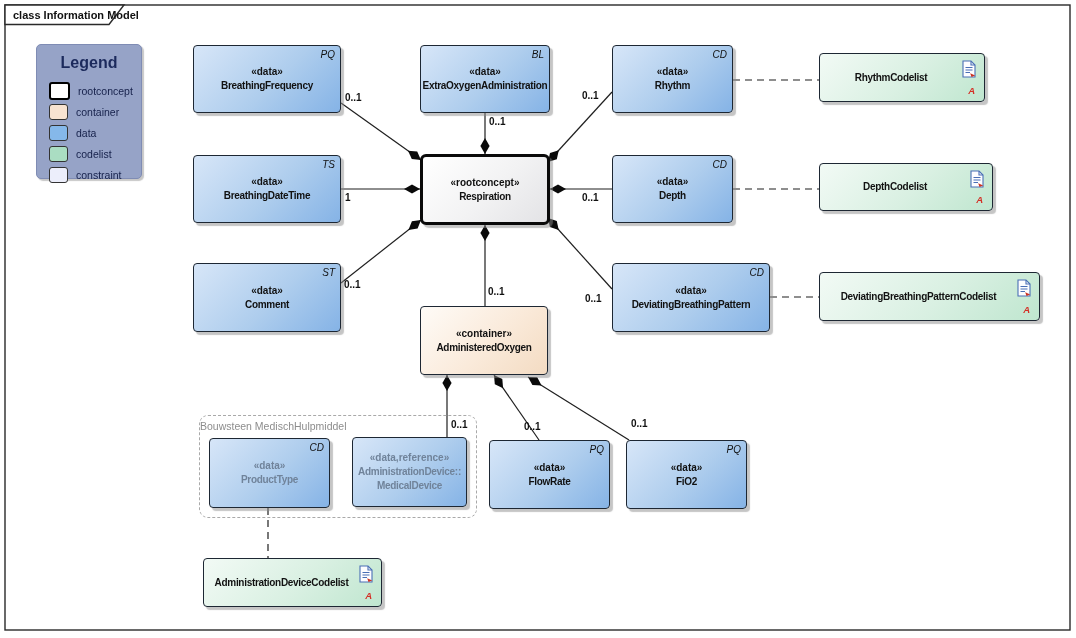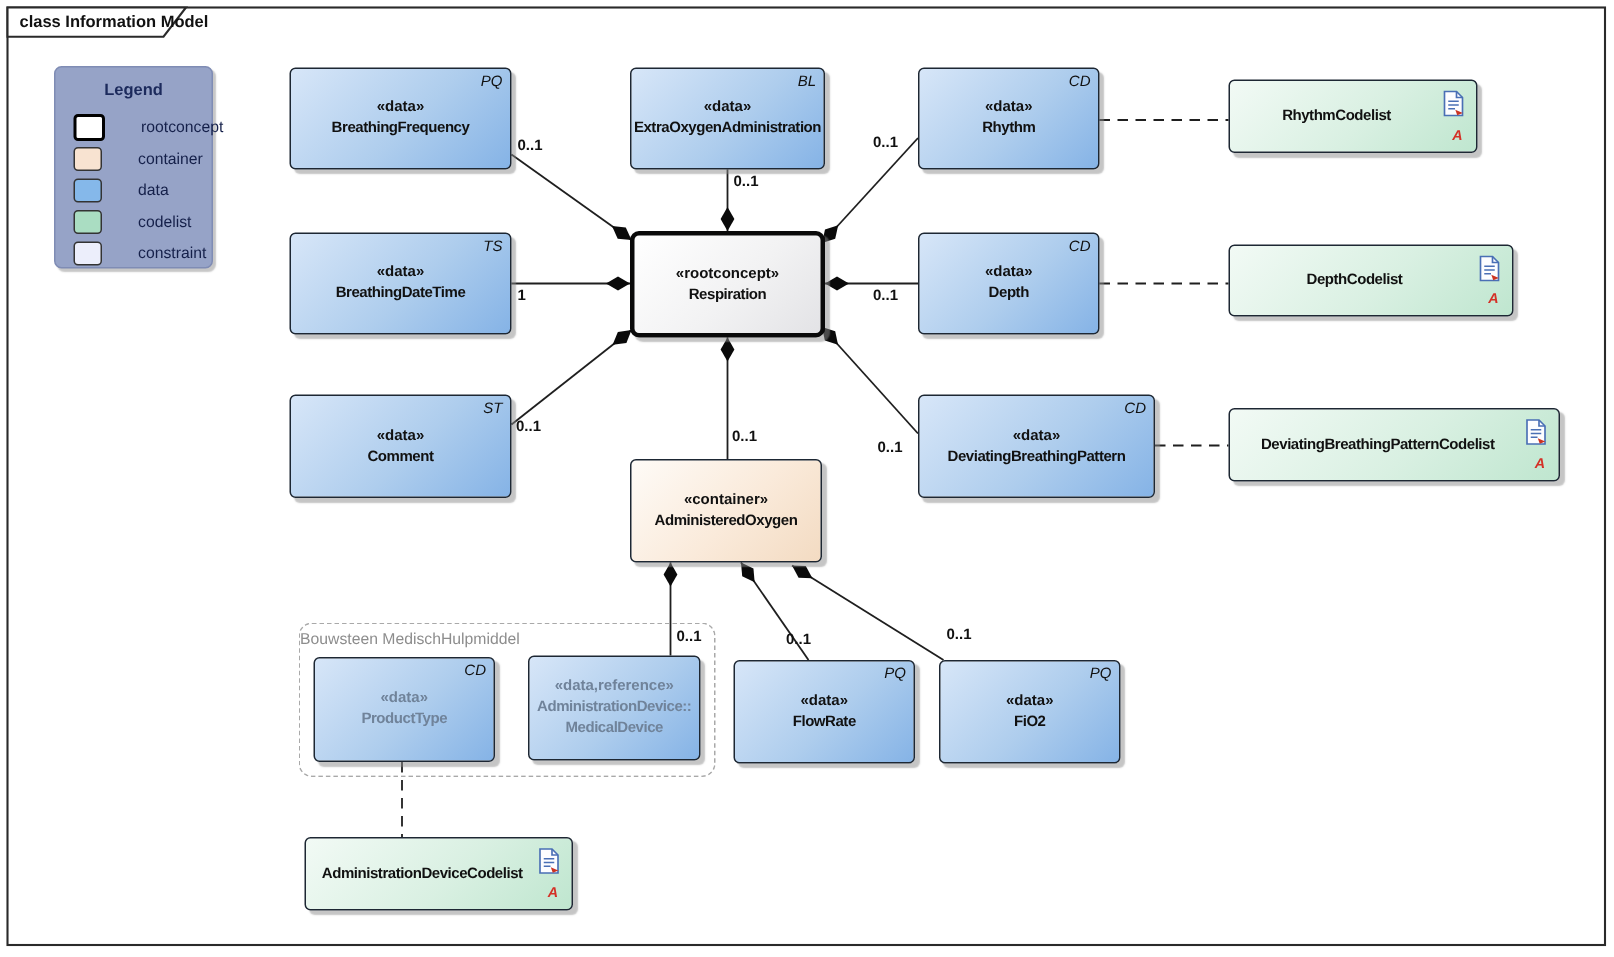--- a/index.html
+++ b/index.html
@@ -5,26 +5,26 @@
   html,body{margin:0;padding:0;background:#fff;}
   .stage{position:relative;width:1076px;height:638px;background:#fff;overflow:hidden;
          font-family:"Liberation Sans",sans-serif;}
   svg.layer{position:absolute;left:0;top:0;z-index:1;}
   .tab-title{position:absolute;left:13px;top:9px;z-index:5;font-size:11px;font-weight:bold;color:#111;}
 
   
   .legend{position:absolute;left:36px;top:44px;width:104px;height:133px;z-index:2;
           background:#96a3c7;border:1px solid #7f8cb4;border-radius:5px;
           box-shadow:2px 2px 1px rgba(130,130,130,.45);padding:0;}
-  .legend-title{text-align:center;font-size:11px;font-weight:bold;color:#1c2a5c;margin-top:9px;}
+  .legend-title{text-align:center;font-size:16px;font-weight:bold;color:#1c2a5c;margin-top:9px;}
   .legend-items{margin:8px 0 0 12px;}
   .legend-item{display:flex;align-items:center;height:21px;}
   .swatch{width:17px;height:14px;border-radius:3px;border:1px solid #333;background:#fff;flex:0 0 auto;}
   .swatch.thick{border:2.4px solid #000;}
-  .legend-item span.lbl{font-size:10.5px;color:#15204a;margin-left:24px;}
+  .legend-item span.lbl{font-size:10.5px;color:#15204a;margin-left:8px;}
 
   
   .node{position:absolute;z-index:2;box-sizing:border-box;border:1px solid #1d2733;border-radius:4px;
         box-shadow:3px 3px 1px rgba(140,140,140,.5);}
   .node .tag{position:absolute;right:5px;top:3px;font-size:10px;font-style:italic;color:#111;}
   .node .txt{position:absolute;left:0;right:0;top:50%;transform:translateY(-50%);text-align:center;}
   .node .stereo{font-size:10px;font-weight:bold;color:#111;line-height:14px;}
   .node .name{font-size:10px;font-weight:bold;color:#111;line-height:14px;letter-spacing:-0.3px;
               white-space:pre-line;}
   .node.kind-data{background:linear-gradient(135deg,#d7e6f8 0%,#aecded 55%,#85b3e6 100%);}
@@ -214,21 +214,21 @@
         <svg class="doc-icon" width="16" height="18" viewBox="0 0 16 18">
     <path d="M2 1 h8 l4 4 v12 h-12 z" fill="#fdfdff" stroke="#4a6fb5" stroke-width="1.1"></path>
     <path d="M10 1 v4 h4" fill="none" stroke="#4a6fb5" stroke-width="1.1"></path>
     <line x1="4.5" y1="7.5" x2="11.5" y2="7.5" stroke="#4a6fb5" stroke-width="1"></line>
     <line x1="4.5" y1="10" x2="11.5" y2="10" stroke="#4a6fb5" stroke-width="1"></line>
     <line x1="4.5" y1="12.5" x2="9" y2="12.5" stroke="#4a6fb5" stroke-width="1"></line>
     <path d="M9.2 13.2 l5 2.2 -3.7 1.5 z" fill="#cc3322"></path>
   </svg>
         <div class="cl-a">A</div>
       </div>
-      <div class="node kind-codelist" style="left: 819px; top: 163px; width: 190px; height: 48px;">
+      <div class="node kind-codelist" style="left: 819px; top: 163px; width: 174px; height: 48px;">
         <div class="txt">
           <div class="name">DepthCodelist</div>
         </div>
         <svg class="doc-icon" width="16" height="18" viewBox="0 0 16 18">
     <path d="M2 1 h8 l4 4 v12 h-12 z" fill="#fdfdff" stroke="#4a6fb5" stroke-width="1.1"></path>
     <path d="M10 1 v4 h4" fill="none" stroke="#4a6fb5" stroke-width="1.1"></path>
     <line x1="4.5" y1="7.5" x2="11.5" y2="7.5" stroke="#4a6fb5" stroke-width="1"></line>
     <line x1="4.5" y1="10" x2="11.5" y2="10" stroke="#4a6fb5" stroke-width="1"></line>
     <line x1="4.5" y1="12.5" x2="9" y2="12.5" stroke="#4a6fb5" stroke-width="1"></line>
     <path d="M9.2 13.2 l5 2.2 -3.7 1.5 z" fill="#cc3322"></path>

